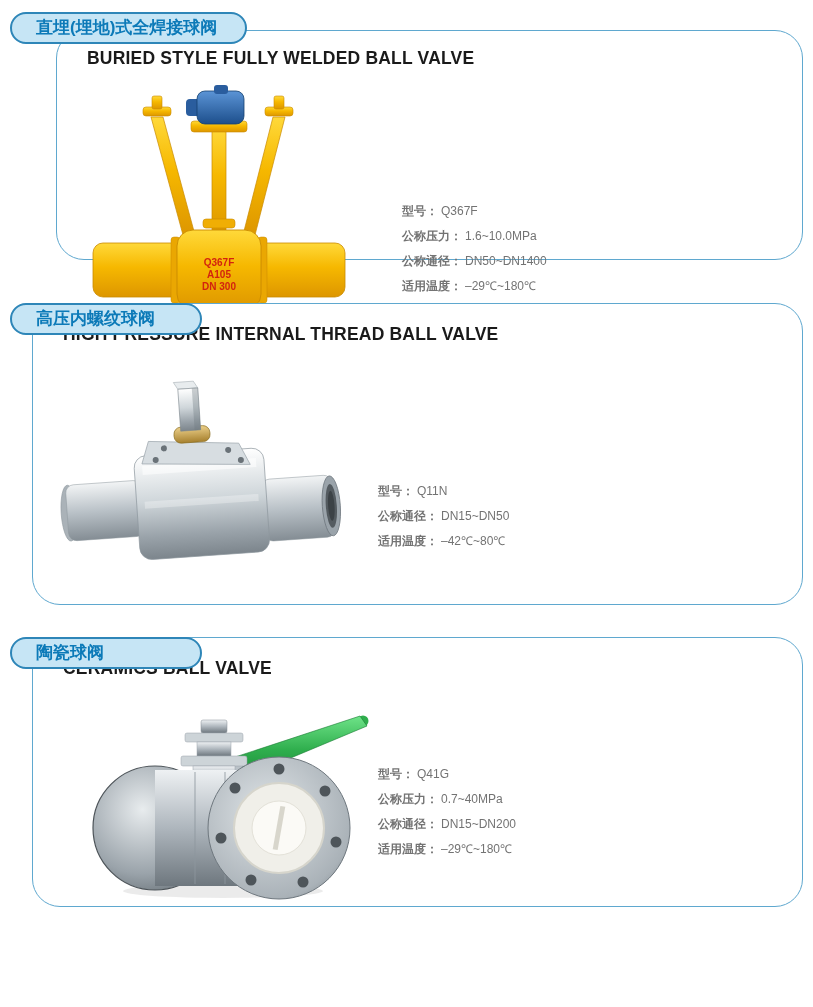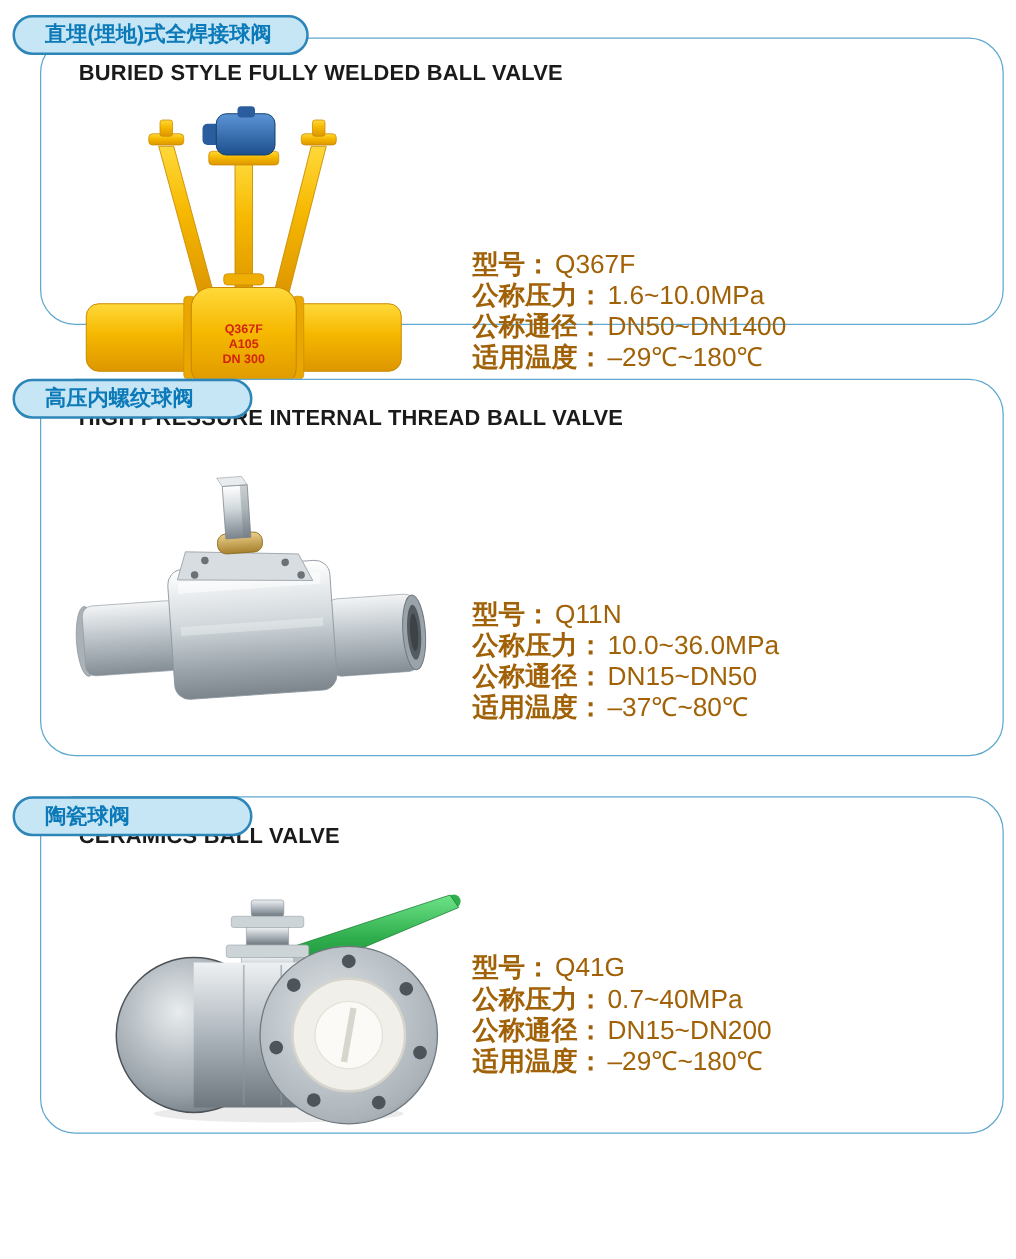--- a/index.html
+++ b/index.html
@@ -34,41 +34,41 @@
   }
 
   .panel {
     position:relative; z-index:1;
     margin-top:18px;
     background:#ffffff;
     border:1px solid #5fa8cf;
     border-radius:28px;
     padding:15px 20px 0 30px;
   }
-  .s1 .panel { height:230px; }
+  .s1 .panel { height:230px;margin-left:24px; }
   .s2 .panel { height:302px; }
   .s3 .panel { height:270px; }
 
   .title {
     font-size:17.5px; font-weight:bold; color:#1a1a1a; letter-spacing:0.2px;
   }
   .s1 .title { margin-top:2px; }
   .s2 .title { margin-top:5px; }
   .s3 .title { margin-top:5px; }
 
   .image-wrap { position:absolute; }
   .s1 .image-wrap { left:30px; top:52px; width:265px; height:230px; }
   .s2 .image-wrap { left:22px; top:72px; width:290px; height:220px; }
   .s3 .image-wrap { left:40px; top:40px; width:300px; height:222px; }
 
   .specs { position:absolute; left:345px; }
   .s1 .specs { top:168px; }
   .s2 .specs { top:175px; }
   .s3 .specs { top:124px; }
-  .spec-row { font-size:21px; line-height:25px; color:#a16207; white-space:nowrap; }
+  .spec-row { font-size:12px; line-height:25px; color:#737373; white-space:nowrap; }
   .spec-label { font-weight:bold; }
   .spec-value { font-weight:normal; margin-left:3px; }
 </style>
 </head>
 <body>
 
 <div class="page">
 
   <div class="section s1">
     <div class="tab">
@@ -189,27 +189,24 @@
             <rect x="145" y="12" width="6" height="42" fill="#6e777e" opacity="0.35"></rect>
           </g>
         </svg>
       </div>
 
       <div class="specs">
         <div class="spec-row">
           <span class="spec-label">型号：</span><span class="spec-value">Q11N</span>
         </div>
         <div class="spec-row">
-          <span class="spec-label">公称压力：</span><span class="spec-value">10.0~36.0MPa</span>
-        </div>
-        <div class="spec-row">
           <span class="spec-label">公称通径：</span><span class="spec-value">DN15~DN50</span>
         </div>
         <div class="spec-row">
-          <span class="spec-label">适用温度：</span><span class="spec-value">–37℃~80℃</span>
+          <span class="spec-label">适用温度：</span><span class="spec-value">–42℃~80℃</span>
         </div>
       </div>
     </div>
   </div>
 
   <div class="section s3">
     <div class="tab">
       <span class="tab-label">陶瓷球阀</span>
     </div>
     <div class="panel">

